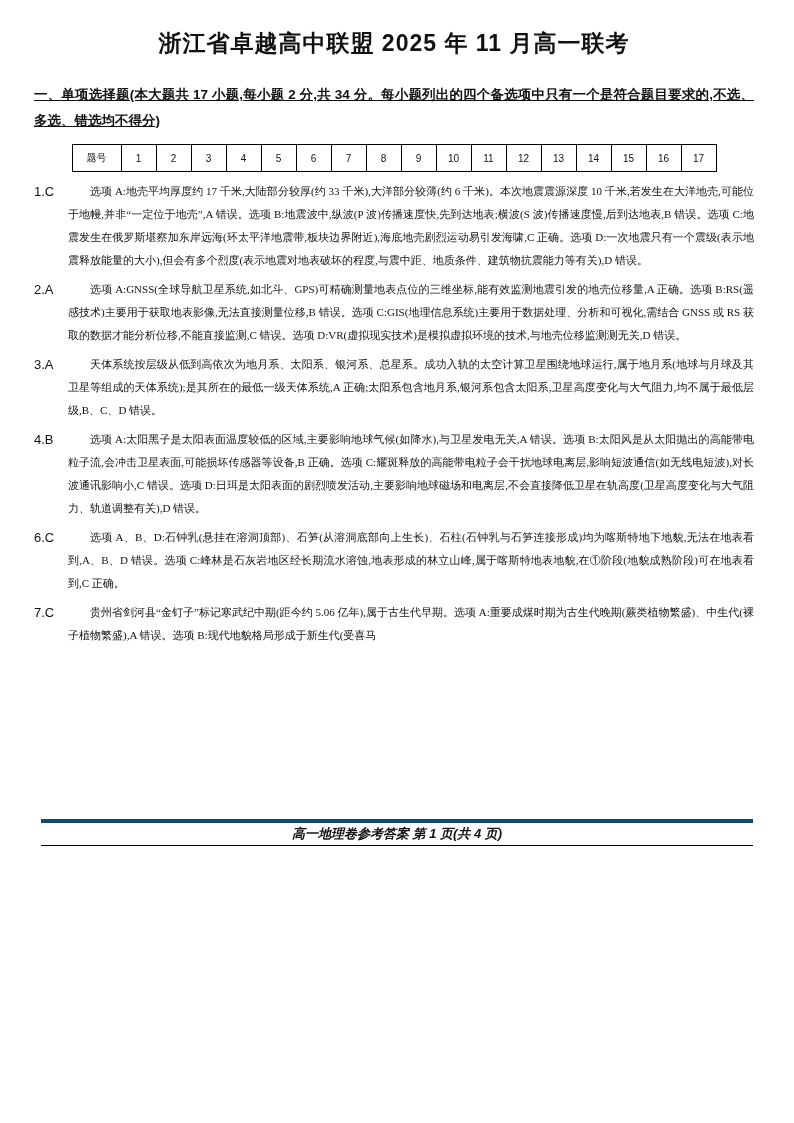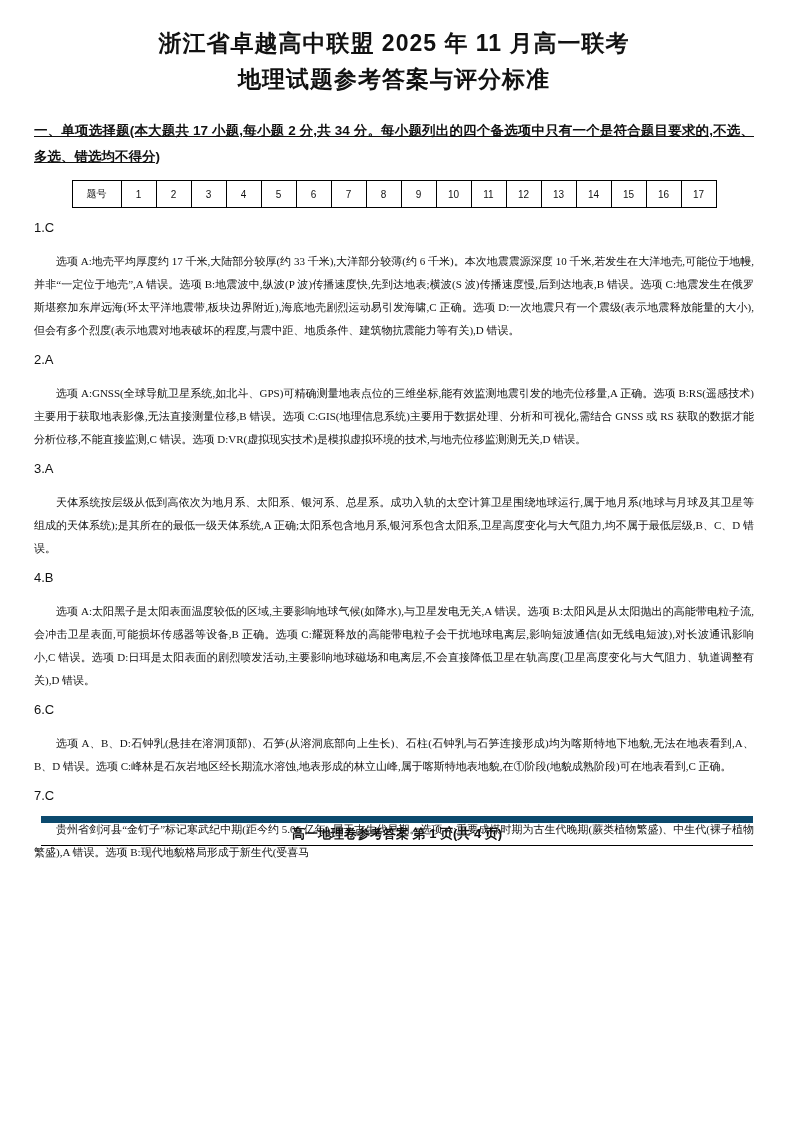--- a/index.html
+++ b/index.html
@@ -49,21 +49,20 @@
   }
   table.ans td.head{
     min-width:40px;
     font-weight:normal;
   }
   .qlist{margin-top:8px;}
   .qitem{
     display:flex;
     align-items:flex-start;
     margin-bottom:6px;
-    flex-direction:column;
   }
   .qnum{
     width:34px;
     flex:0 0 34px;
     font-size:13px;
     line-height:23px;
     font-family:"Liberation Sans","DejaVu Sans",sans-serif;
     white-space:nowrap;
   }
   .qbody{
@@ -77,33 +76,33 @@
   .footer{
     position:absolute;
     left:0;right:0;bottom:14px;
     text-align:center;
     font-size:13px;
     font-weight:bold;
     font-family:"Liberation Sans","DejaVu Sans",sans-serif;
   }
   .footer .bar{
     display:inline-block;
-    border-top:7px solid #0c4a6e;
+    border-top:4px solid #0c4a6e;
     border-bottom:1px solid #000;
     padding:2px 0;
     width:712px;
+    font-style:italic;
   }
 </style>
 </head>
 <body>
 
 <div class="page">
 
   <div class="title1">浙江省卓越高中联盟 2025 年 11 月高一联考</div>
-  <div class="title2">地理试题参考答案与评分标准</div>
 
   <div class="section-head">一、单项选择题(本大题共 17 小题,每小题 2 分,共 34 分。每小题列出的四个备选项中只有一个是符合题目要求的,不选、多选、错选均不得分)</div>
 
   <table class="ans">
     <tbody>
         <tr>
       <td class="head">题号</td>
       <td>1</td>
       <td>2</td>
       <td>3</td>

